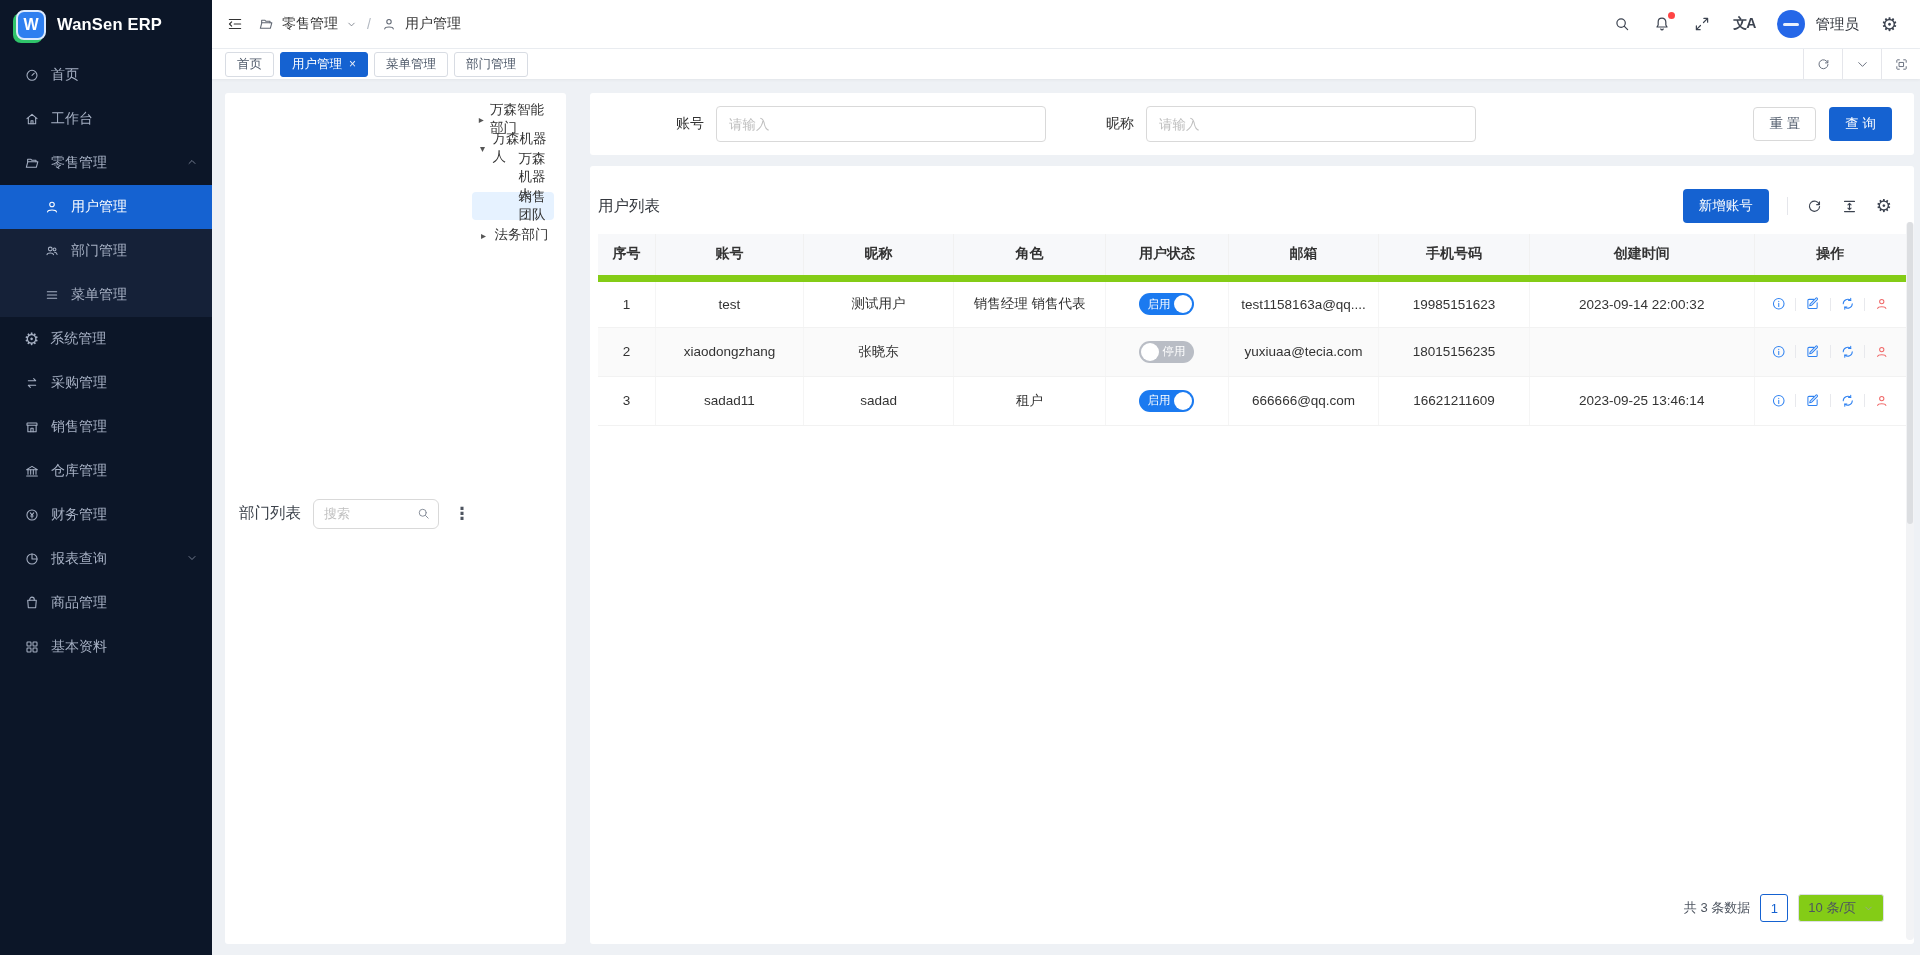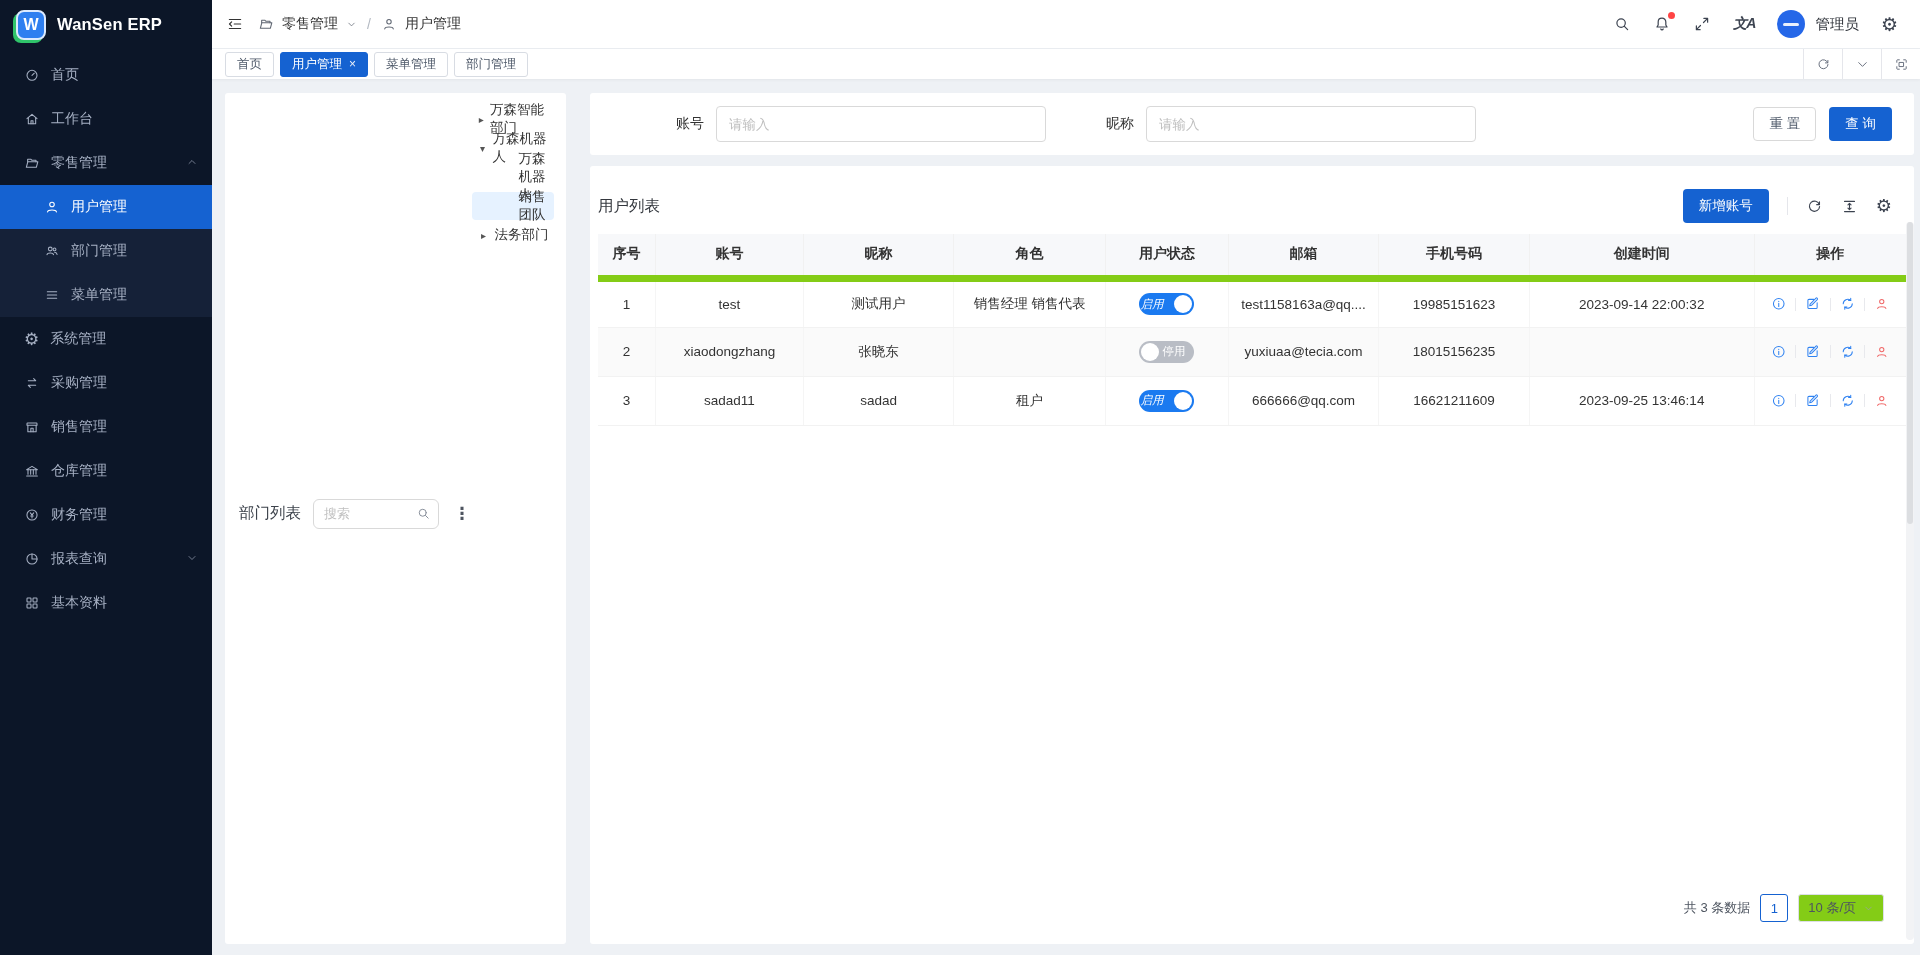--- a/index.html
+++ b/index.html
@@ -22,21 +22,21 @@
   .mi.active { background:#1562d1; color:#fff; }
   .gear-glyph { font-size:17px; line-height:1; }
 
   
   .main-col { flex:1; display:flex; flex-direction:column; min-width:0; }
   .topbar { height:49px; background:#fff; border-bottom:1px solid #ebeef2; display:flex; align-items:center; padding:0 22px 0 14px; flex-shrink:0; }
   .topbar .crumb { display:flex; align-items:center; gap:8px; color:#333; }
   .topbar .crumb .cicon { color:#5f6672; display:flex; }
   .topbar .slash { color:#b3b9c2; margin:0 2px; }
   .tb-right { margin-left:auto; display:flex; align-items:center; gap:22px; color:#3c4350; }
-  .tb-ic { position:relative; display:flex; align-items:center; cursor:pointer;font-style:italic; }
+  .tb-ic { position:relative; display:flex; align-items:center; cursor:pointer; }
   .tb-ic svg.ic { width:18px; height:18px; }
   .badge-dot { position:absolute; top:-3px; right:-4px; width:7px; height:7px; border-radius:50%; background:#f44; }
   .translate { font-size:14px; font-weight:bold; letter-spacing:-1px; }
   .userbox { display:flex; align-items:center; gap:10px; cursor:pointer; }
   .avatar { width:28px; height:28px; border-radius:50%; background:#2567e8; display:flex; align-items:center; justify-content:center; }
   .avatar i { display:block; width:16px; height:3px; border-radius:2px; background:#fff; opacity:.9; }
   .uname { font-size:14.5px; color:#2b2f36; }
   .collapse-btn { color:#333; display:flex; cursor:pointer; margin-right:14px; }
 
   
@@ -94,21 +94,21 @@
   table { width:100%; border-collapse:collapse; table-layout:fixed; font-size:13.5px; color:#333; }
   thead th { background:#f7f8fa; height:44px; font-weight:700; font-size:14px; border-bottom:7px solid #84cc16; border-right:1px solid #f1f1f1; }
   thead th:last-child { border-right:none; }
   tbody td { height:49px; text-align:center; border-bottom:1px solid #f2f2f2; border-right:1px solid #f5f5f5; overflow:hidden; text-overflow:ellipsis; white-space:nowrap; padding:0 6px; }
   tbody td:last-child { border-right:none; }
   tbody tr:nth-child(even) { background:#fafafa; }
 
   .toggle { width:55px; height:22px; border-radius:11px; background:#b9bdc5; position:relative; display:inline-flex; align-items:center; color:#fff; font-size:11.5px; cursor:pointer; vertical-align:middle; }
   .toggle .tlabel { margin-left:23px; }
   .toggle.on { background:#1b7af0; }
-  .toggle.on .tlabel { margin-left:1px;font-style:italic; }
+  .toggle.on .tlabel { margin-left:8px; }
   .toggle .knob { position:absolute; top:2px; left:2px; width:18px; height:18px; border-radius:50%; background:#fff; }
   .toggle.on .knob { left:auto; right:2px; }
 
   .acts { display:flex; align-items:center; justify-content:center; gap:9px; }
   .act { display:flex; cursor:pointer; color:#2f82f1; }
   .act svg.ic { width:15.5px; height:15.5px; }
   .act.danger { color:#f06a6a; }
   .act-sep { width:1px; height:13px; background:#e8e9ed; }
 
   .pager { margin-top:auto; height:48px; display:flex; align-items:center; justify-content:flex-end; gap:10px; padding-right:22px; font-size:13px; color:#4e5560; flex-shrink:0; }
@@ -315,20 +315,26 @@
           <span class="lbl">财务管理</span>
         </div>
       <div class="mi">
           <svg class="ic">
             <use href="#i-pie"></use>
           </svg>
           <span class="lbl">报表查询</span>
           <span class="chev"><svg class="ic">
               <use href="#i-chev-d"></use>
             </svg></span>
+        </div>
+      <div class="mi">
+          <svg class="ic">
+            <use href="#i-bag"></use>
+          </svg>
+          <span class="lbl">商品管理</span>
         </div>
       <div class="mi">
           <svg class="ic">
             <use href="#i-grid"></use>
           </svg>
           <span class="lbl">基本资料</span>
         </div>
     </nav>
   </aside>
 

